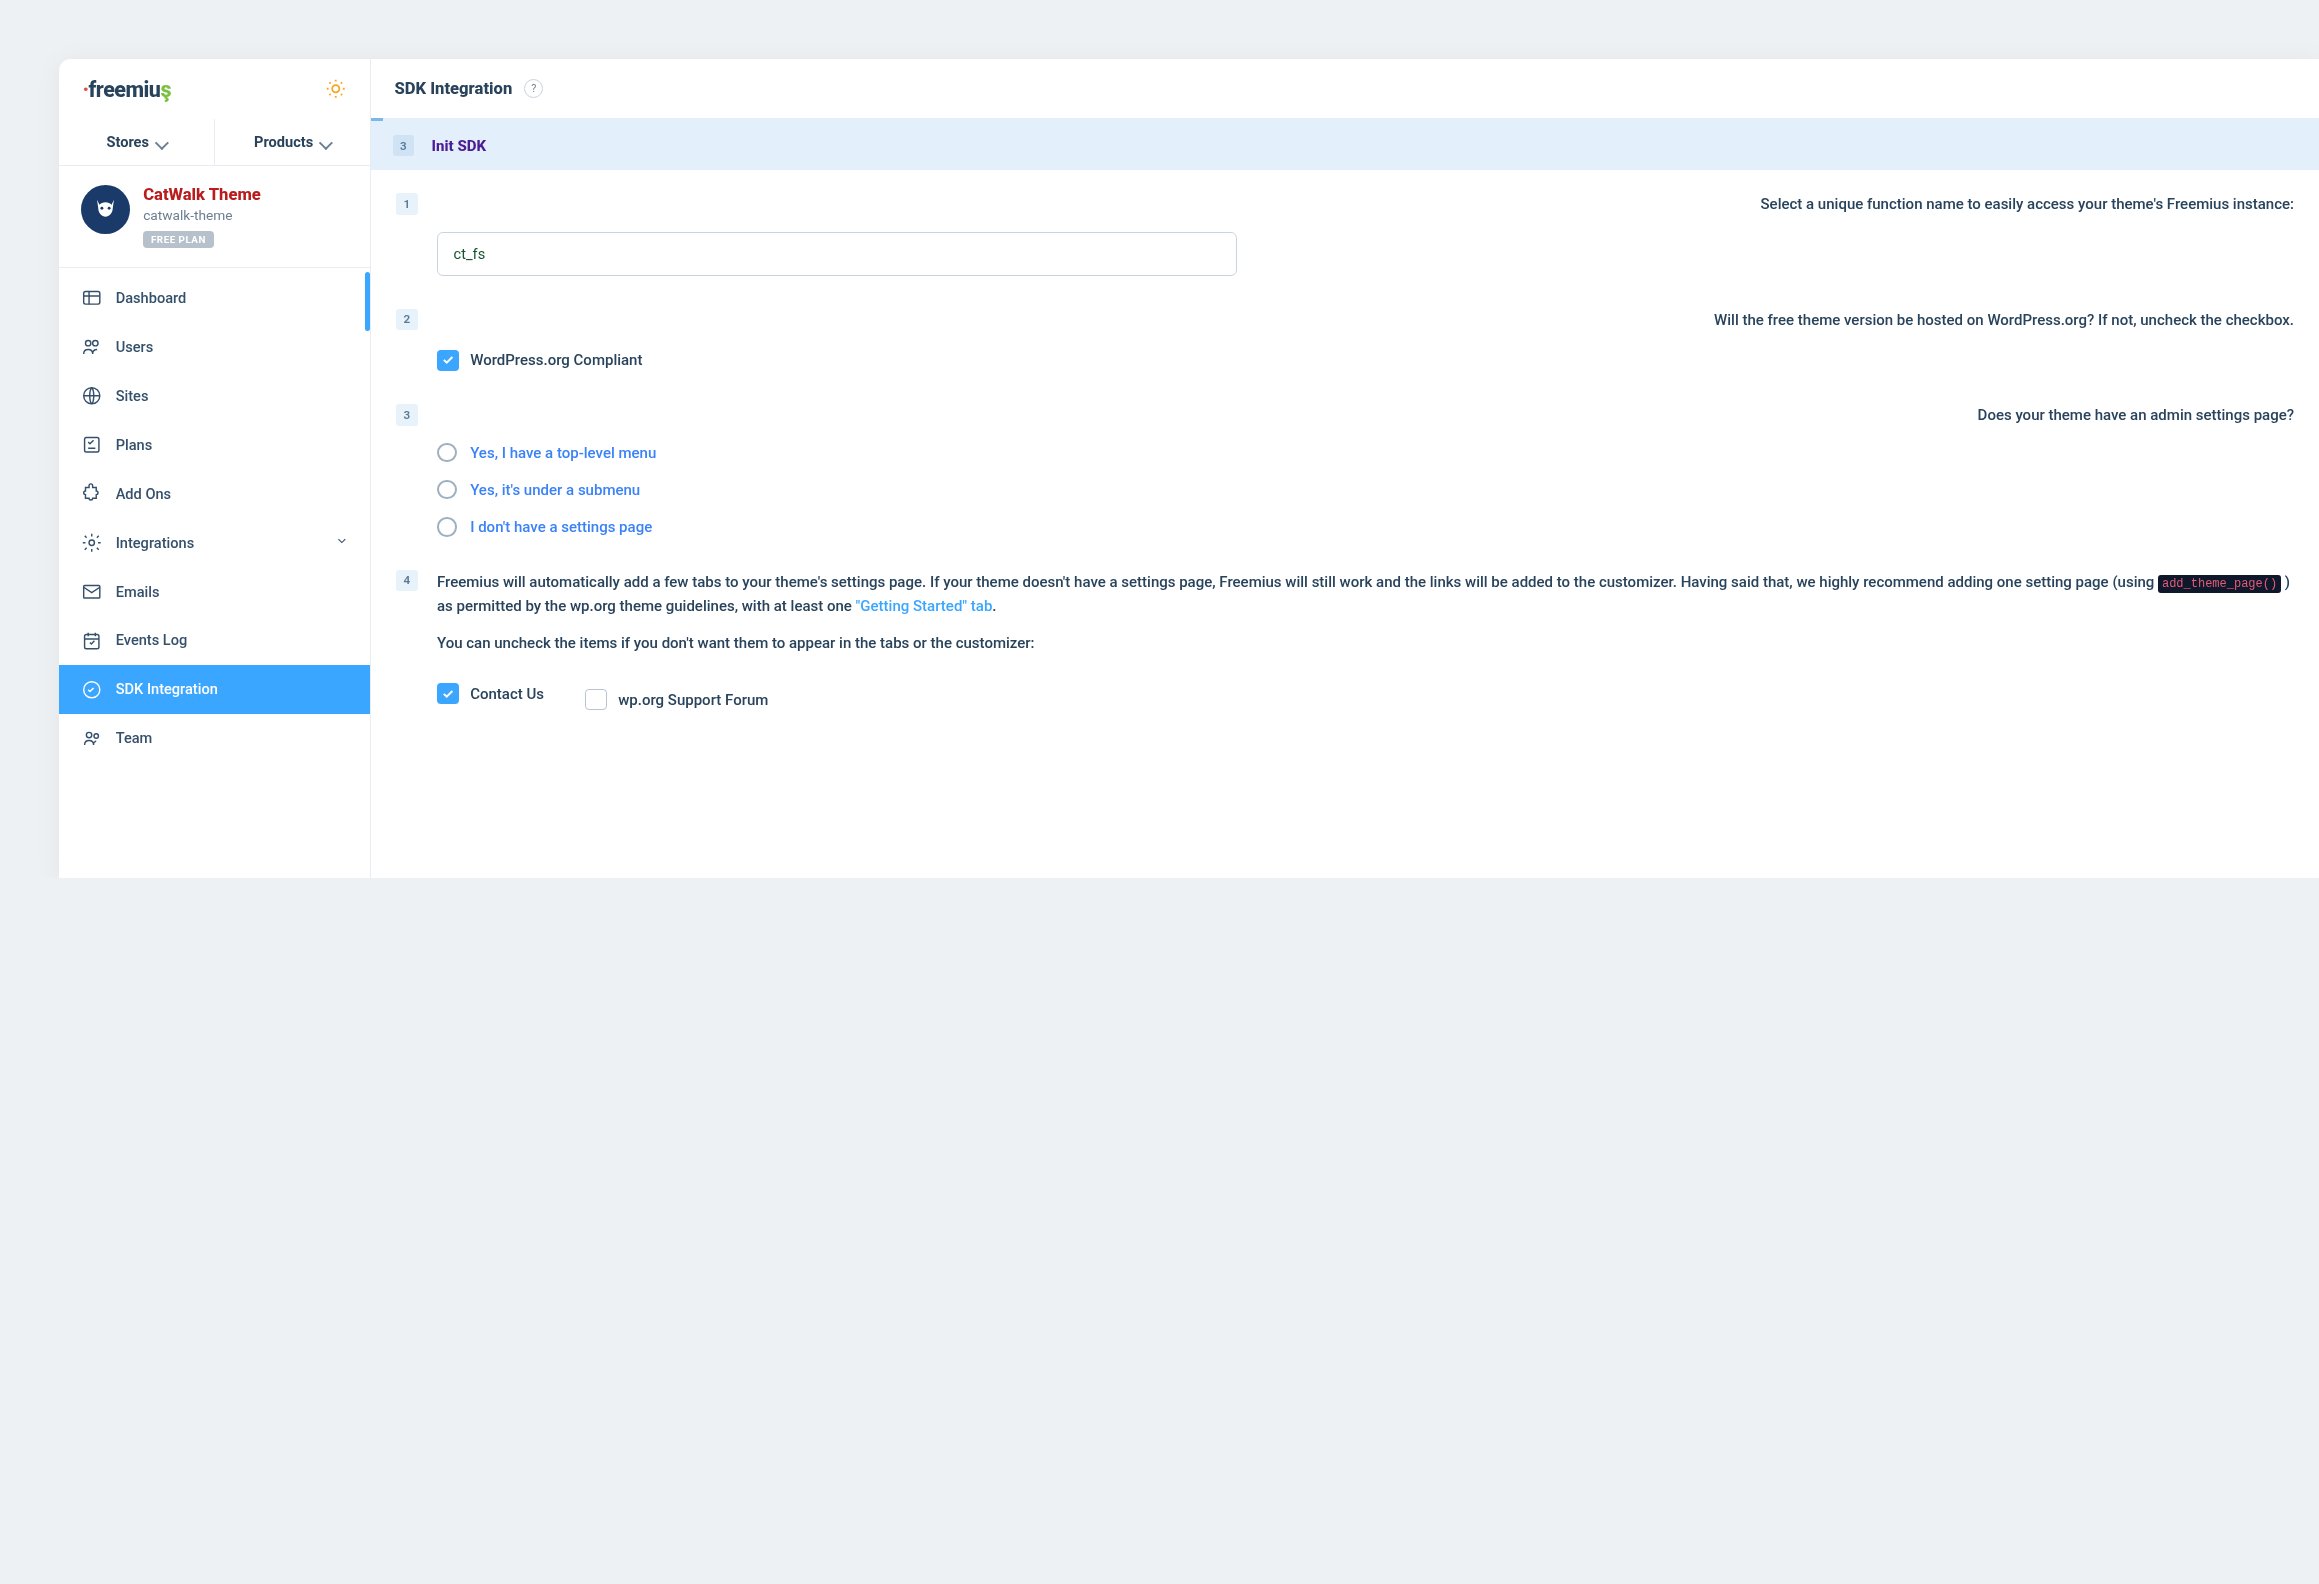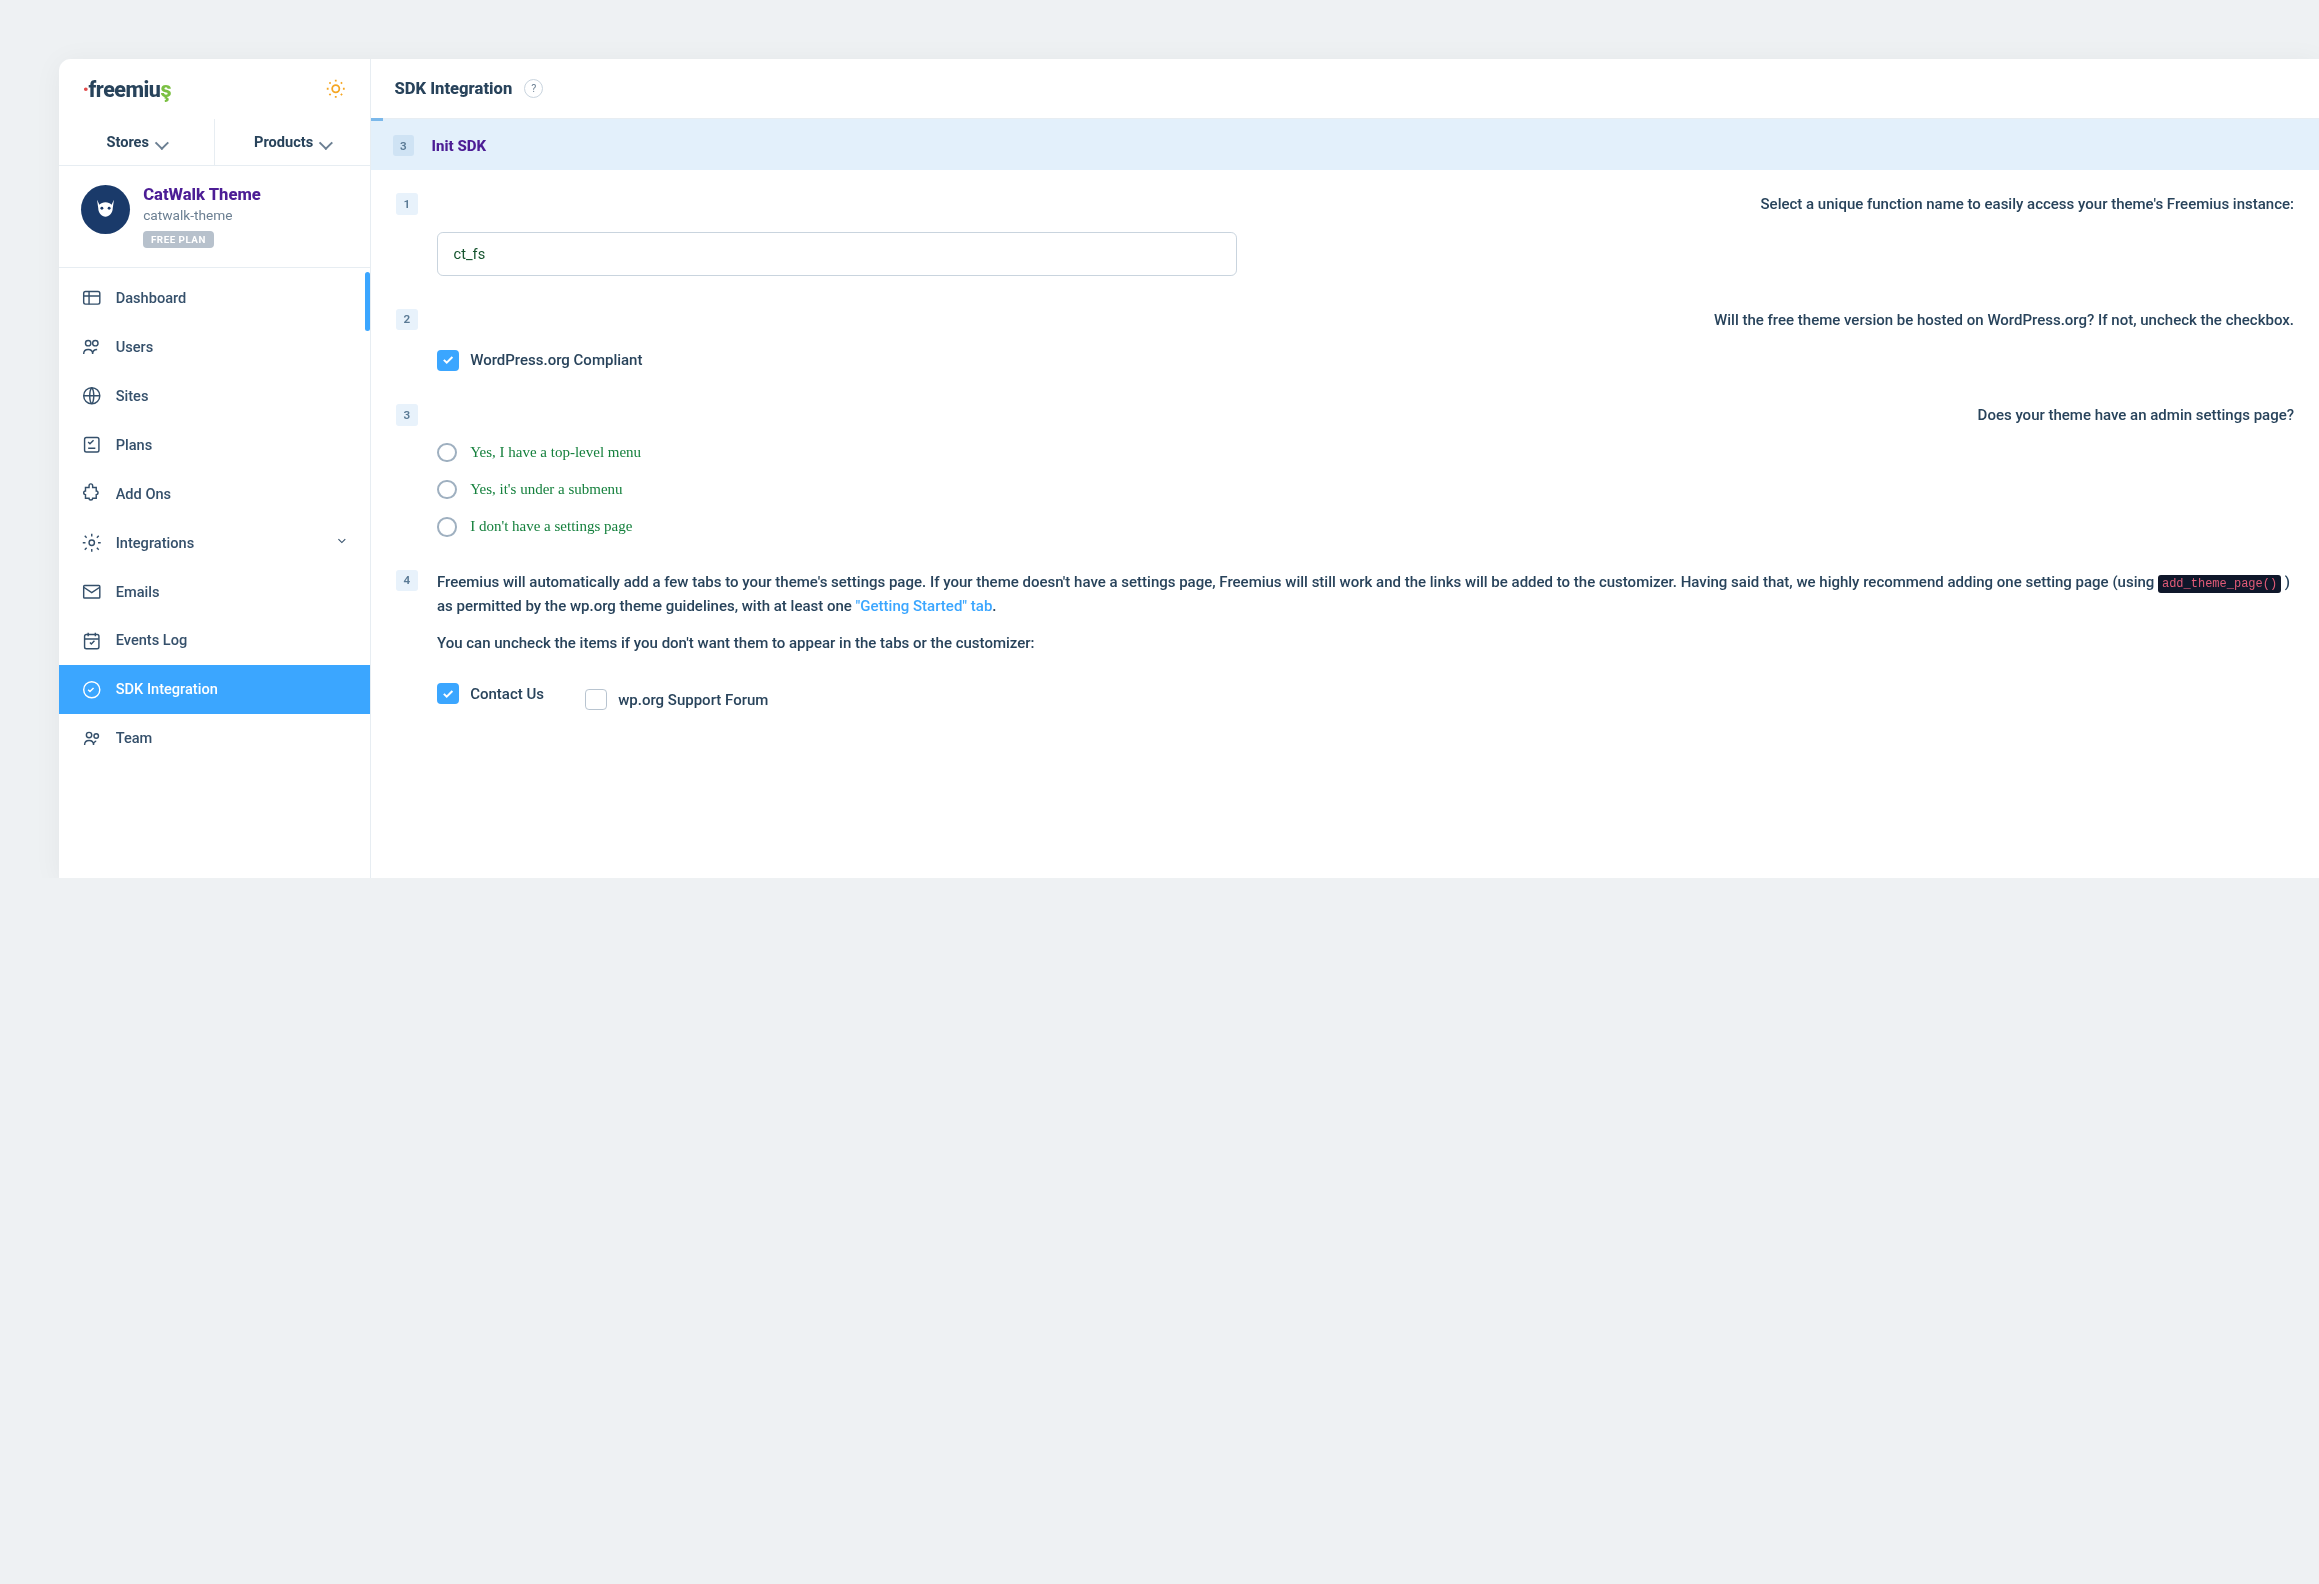--- a/index.html
+++ b/index.html
@@ -73,21 +73,21 @@
     .selector + .selector { border-left:1px solid #e7edf2; }
     .chev { width:9.8px; height:9.8px; border-right:2px solid #6b7f92; border-bottom:2px solid #6b7f92; transform:rotate(45deg); margin-bottom:2.9px;}
     
     .product-card {
       display:flex; gap:13.7px; padding:19.5px 21.5px; align-items:flex-start; border-bottom:1px solid #e7edf2;
     }
     .avatar {
       width:49px; height:49px; border-radius:50%; background:#1a3a6a;
       display:flex; align-items:center; justify-content:center;
     }
-    .product-name { font-weight:800; font-size:16.6px; color:#4c1d95; }
+    .product-name { font-weight:800; font-size:16.6px; color:#b91c1c; }
     .product-slug { font-size:13.7px; color:#6b7f92; margin-top:2.9px; }
     .plan-badge { display:inline-block; margin-top:7.8px; padding:2.9px 7.8px; border-radius:3.9px; background:#b7c1cc; color:#fff; font-size:9.8px; font-weight:700; letter-spacing:0.5px; }
 
     .nav { padding:5.9px 0; position:relative; }
     .nav-scroll-indicator { position:absolute; right:0; top:3.9px; width:4.9px; height:59px; background:#3ba6ff; border-radius:2.9px; }
     .nav-item {
       display:flex; align-items:center; gap:13.7px; padding:13.7px 21.5px;
       font-size:14.6px; color:#35506b; cursor:pointer; font-weight:500;
     }
     .nav-item.active { background:#3ba6ff; color:#fff; }
@@ -139,21 +139,21 @@
     .checkbox.checked { background:#3ba6ff; }
     .checkbox.unchecked { border:1.5px solid #b8c4d0; }
     .checkbox.checked svg { stroke:#fff; }
     .check-label { font-size:15px; color:#28435b; font-weight:500; }
 
     .radio-group { margin-top:15.6px; display:flex; flex-direction:column; gap:17.6px; }
     .radio-row { display:flex; align-items:center; gap:13.7px; cursor:pointer; }
     .radio {
       width:19.5px; height:19.5px; border:2px solid #9fb0c0; border-radius:50%; flex-shrink:0;
     }
-    .radio-label { font-size:15px; color:#15803d; font-weight:500;font-family:Liberation Serif, serif; }
+    .radio-label { font-size:15px; color:#3b82f6; font-weight:500; }
 
     .para { font-size:15px; color:#28435b; font-weight:500; line-height:1.6; }
     .code-inline {
       font-family: 'Courier New', monospace; color:#e25b78; background:#0f172a;
       padding:2px 3.9px; border-radius:2.9px; font-size:12px;
     }
     .link { color:#3ba6ff; }
     .checkbox-set { display:flex; gap:41px; margin-top:21.5px; }
   </style>
 </head>

